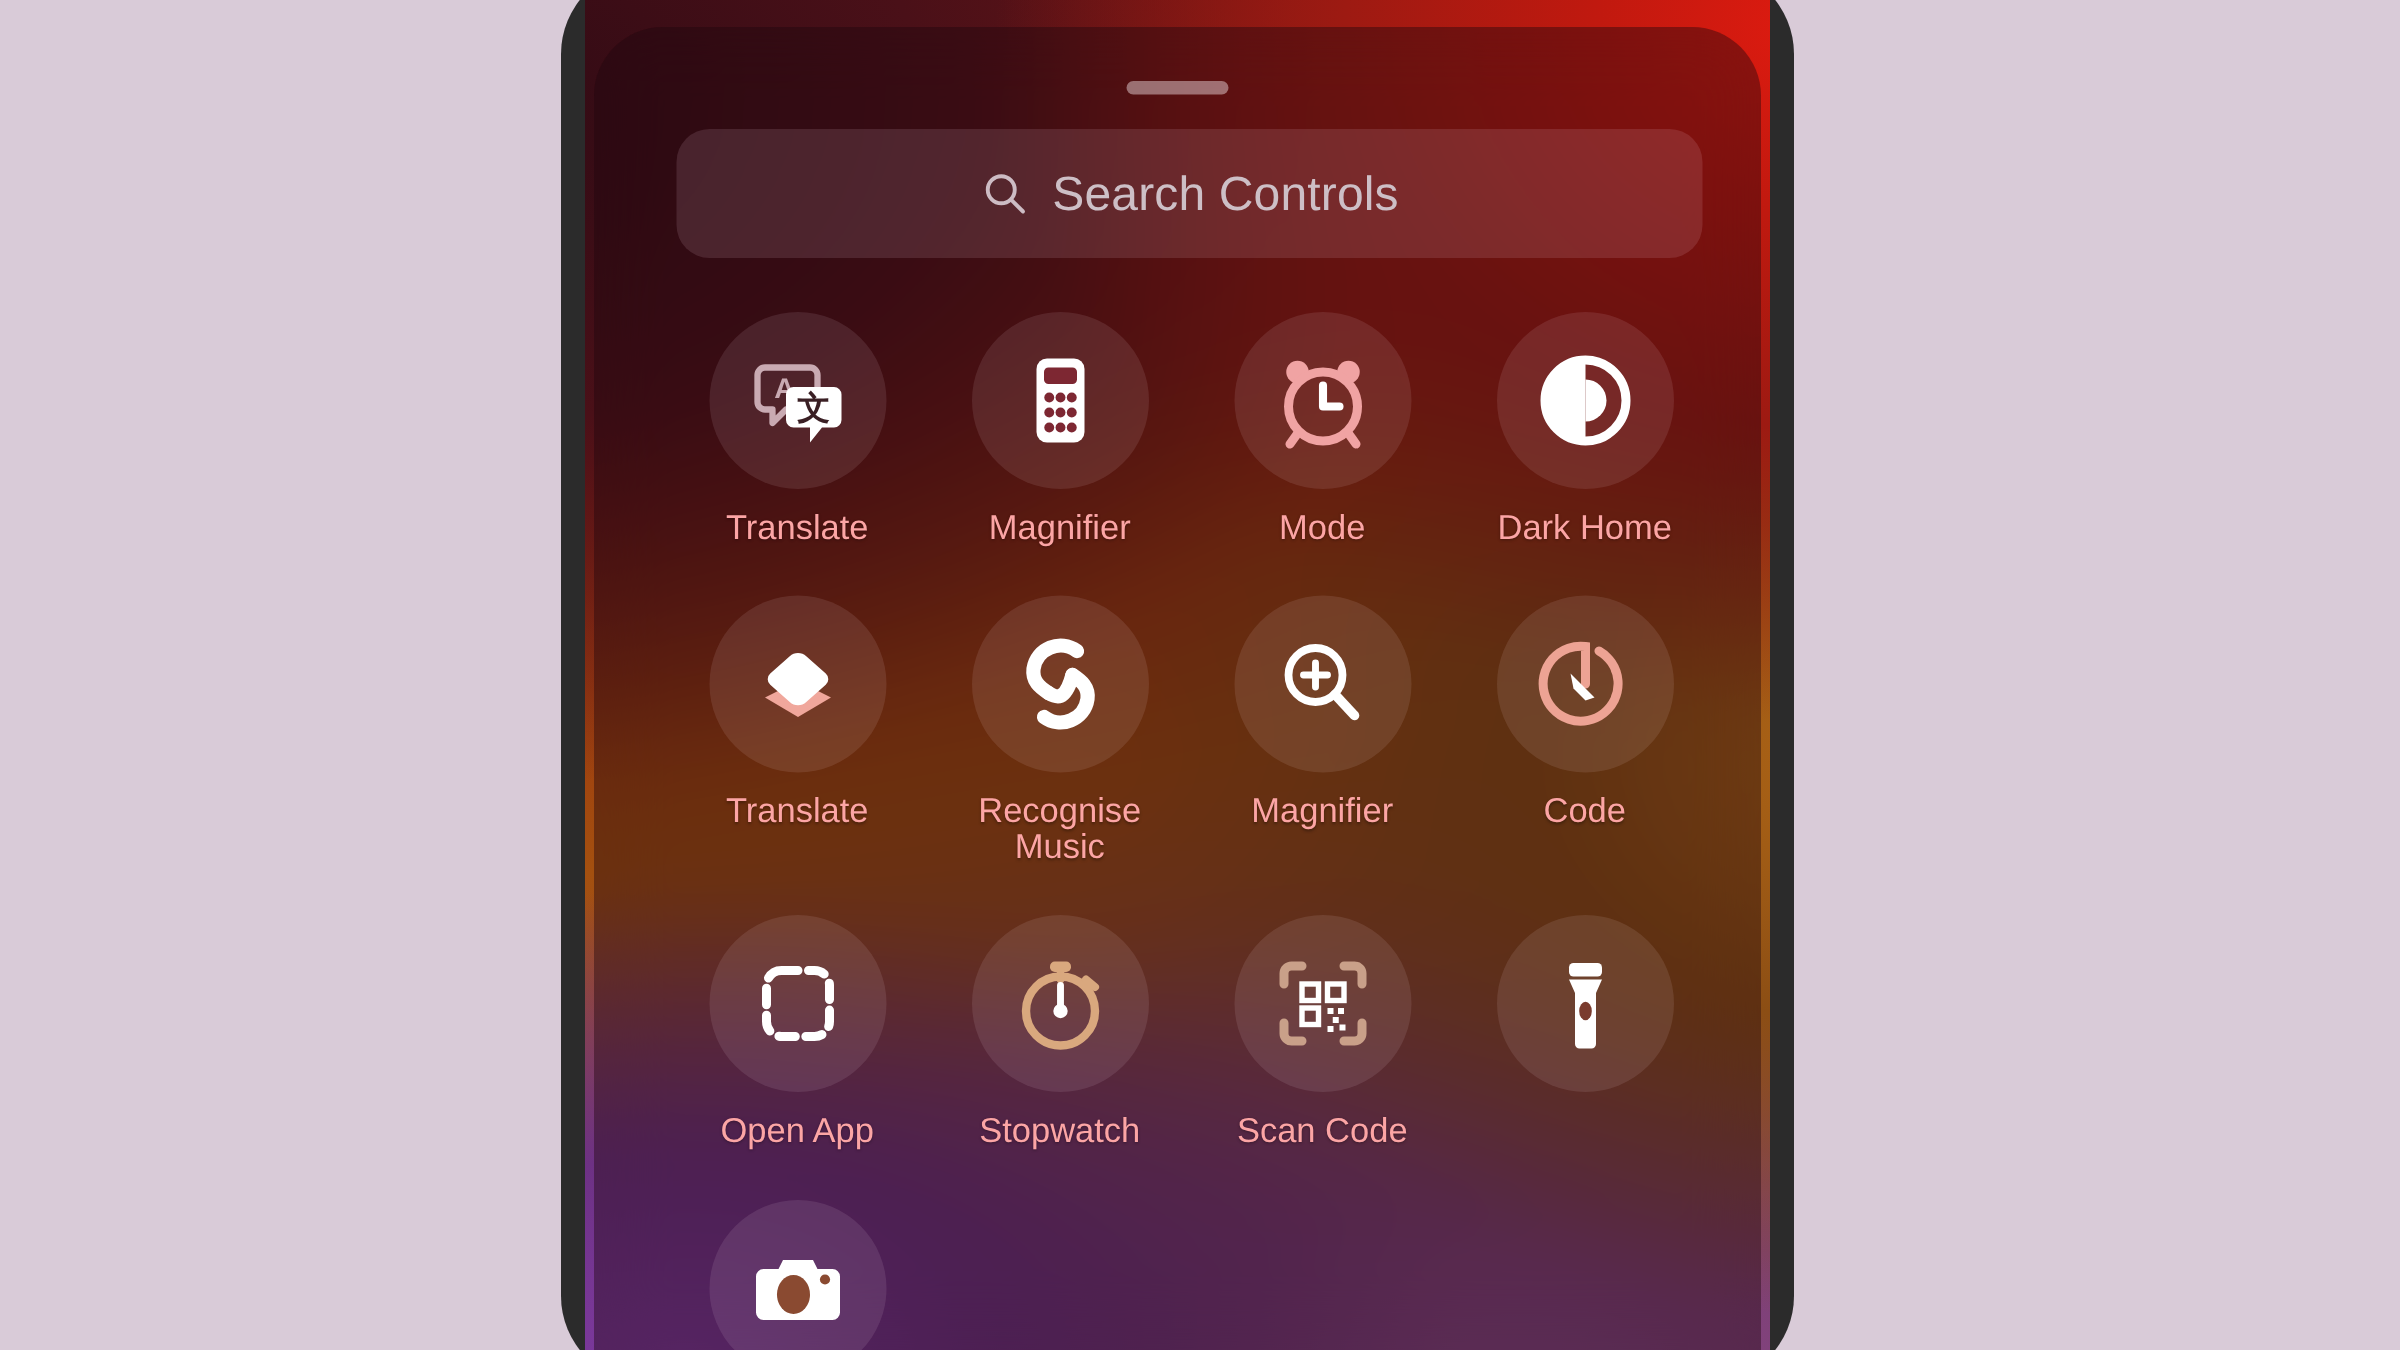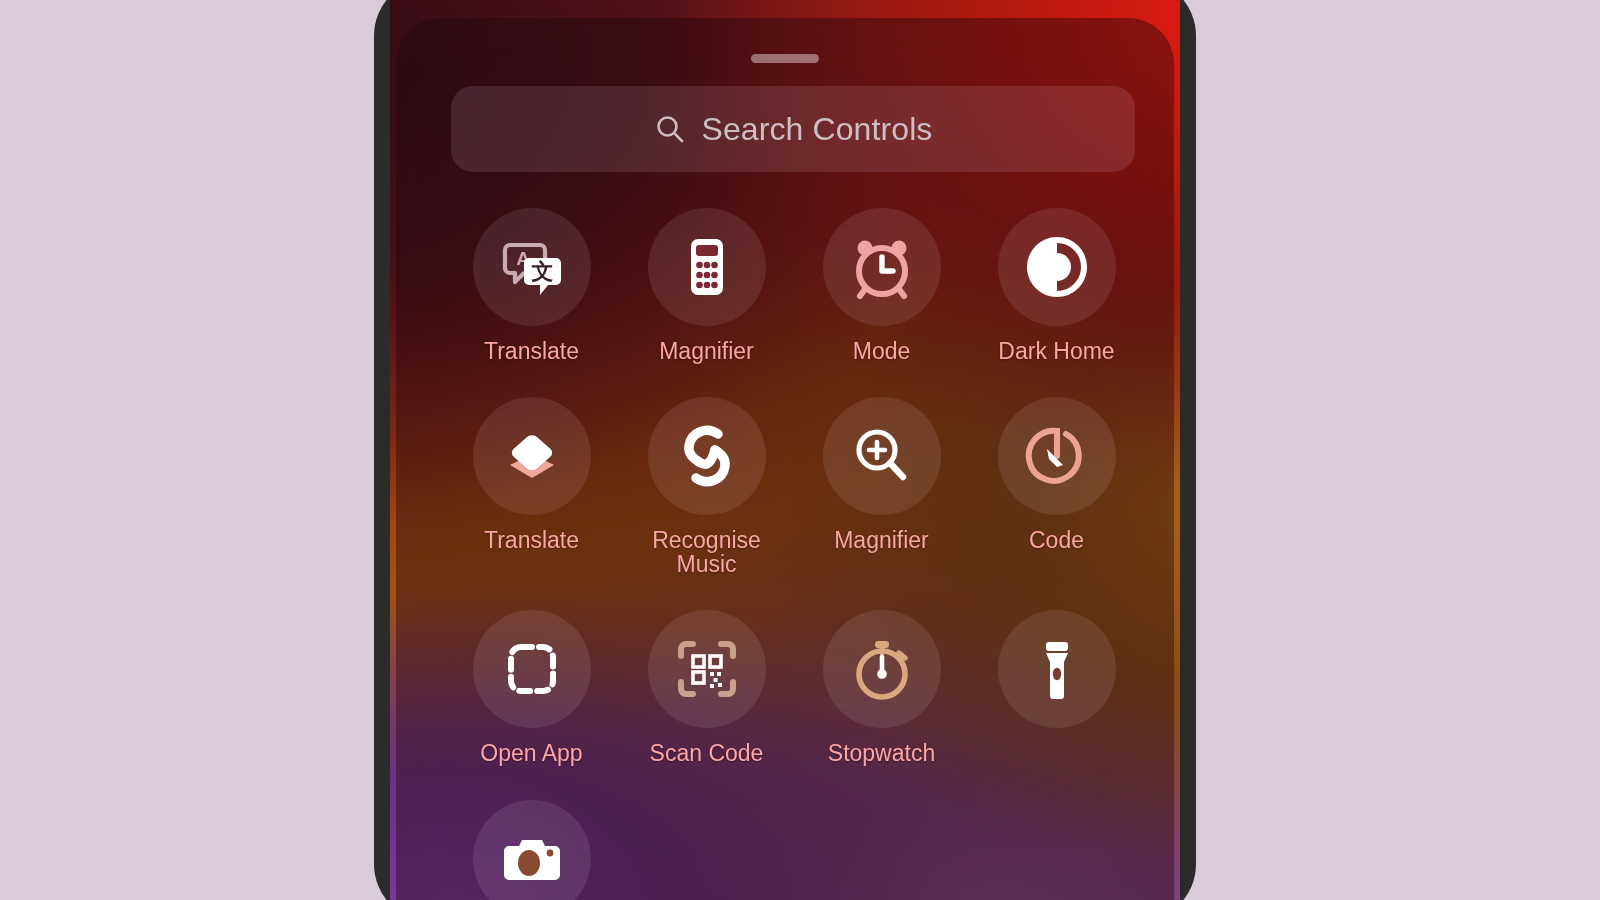--- a/index.html
+++ b/index.html
@@ -218,20 +218,34 @@
             <svg class="ico" viewBox="0 0 72 72">
               <rect x="15" y="14" width="42" height="44" rx="10" fill="none" stroke="#ffffff" stroke-width="6" stroke-dasharray="11 7" stroke-linecap="round"></rect>
             </svg>
           </div>
           <div class="tile-label">Open App</div>
         </div>
 
         <div class="tile">
           <div class="tile-circle">
             <svg class="ico" viewBox="0 0 72 72">
+              <circle cx="36" cy="41" r="23" fill="none" stroke="#d9a87e" stroke-width="5.6"></circle>
+              <rect x="29" y="8" width="14" height="7" rx="3.2" fill="#d9a87e"></rect>
+              <path d="M36 15v5" stroke="#d9a87e" stroke-width="5" stroke-linecap="round"></path>
+              <path d="M53 20 l6 5" stroke="#d9a87e" stroke-width="5.4" stroke-linecap="round"></path>
+              <path d="M36 24v16" stroke="#ffffff" stroke-width="4.6" stroke-linecap="round"></path>
+              <circle cx="36" cy="41" r="4.8" fill="#ffffff"></circle>
+            </svg>
+          </div>
+          <div class="tile-label">Stopwatch</div>
+        </div>
+
+        <div class="tile">
+          <div class="tile-circle">
+            <svg class="ico" viewBox="0 0 72 72">
               <g fill="none" stroke="#c9a089" stroke-width="6" stroke-linecap="round" stroke-linejoin="round">
                 <path d="M22 11h-7a5 5 0 0 0-5 5v7"></path>
                 <path d="M50 11h7a5 5 0 0 1 5 5v7"></path>
                 <path d="M22 61h-7a5 5 0 0 1-5-5v-7"></path>
                 <path d="M50 61h7a5 5 0 0 0 5-5v-7"></path>
               </g>
               <g fill="none" stroke="#ffffff" stroke-width="3.6">
                 <rect x="22" y="23" width="11" height="11"></rect>
                 <rect x="39" y="23" width="11" height="11"></rect>
                 <rect x="22" y="39" width="11" height="11"></rect>
@@ -241,34 +255,20 @@
                 <rect x="46" y="39" width="4" height="4"></rect>
                 <rect x="42.5" y="45" width="4" height="4"></rect>
                 <rect x="39" y="51" width="4" height="4"></rect>
                 <rect x="47" y="50" width="4" height="4"></rect>
               </g>
             </svg>
           </div>
           <div class="tile-label">Scan Code</div>
         </div>
 
-        <div class="tile">
-          <div class="tile-circle">
-            <svg class="ico" viewBox="0 0 72 72">
-              <circle cx="36" cy="41" r="23" fill="none" stroke="#d9a87e" stroke-width="5.6"></circle>
-              <rect x="29" y="8" width="14" height="7" rx="3.2" fill="#d9a87e"></rect>
-              <path d="M36 15v5" stroke="#d9a87e" stroke-width="5" stroke-linecap="round"></path>
-              <path d="M53 20 l6 5" stroke="#d9a87e" stroke-width="5.4" stroke-linecap="round"></path>
-              <path d="M36 24v16" stroke="#ffffff" stroke-width="4.6" stroke-linecap="round"></path>
-              <circle cx="36" cy="41" r="4.8" fill="#ffffff"></circle>
-            </svg>
-          </div>
-          <div class="tile-label">Stopwatch</div>
-        </div>
-
         <div class="tile no-label">
           <div class="tile-circle">
             <svg class="ico" viewBox="0 0 72 72">
               <rect x="25" y="9" width="22" height="9" rx="3" fill="#ffffff"></rect>
               <path d="M25 20h22l-4 9v34a3 3 0 0 1-3 3h-8a3 3 0 0 1-3-3V29z" fill="#ffffff"></path>
               <ellipse cx="36" cy="41" rx="4.2" ry="6.2" fill="#7a3b2e"></ellipse>
             </svg>
           </div>
 
         </div>

